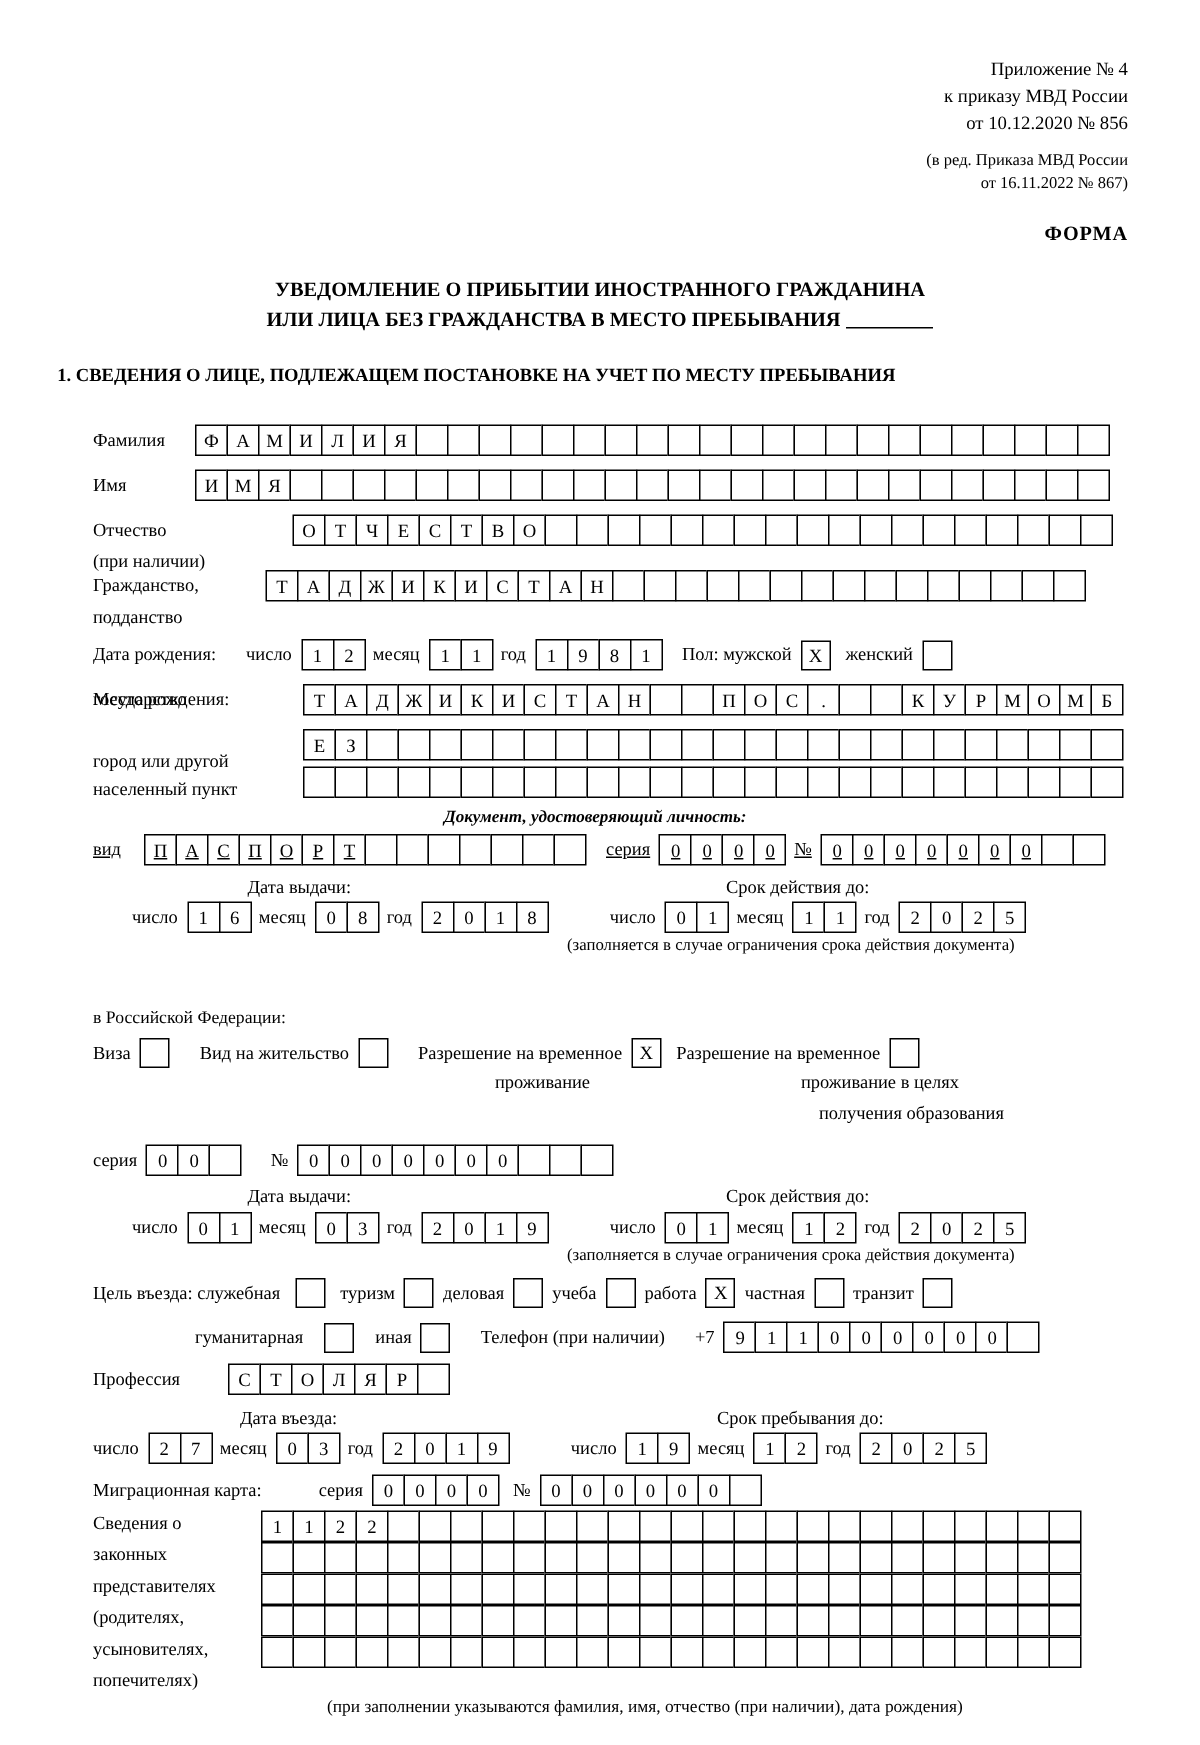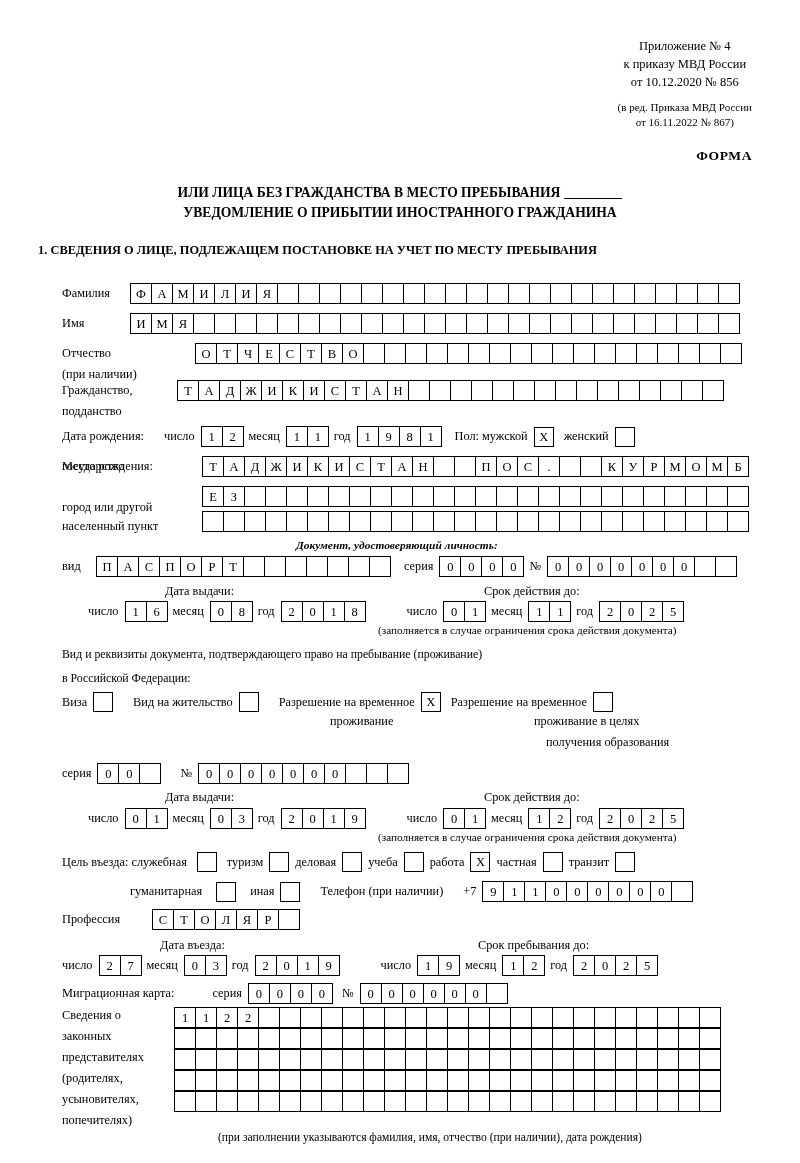--- a/index.html
+++ b/index.html
@@ -4,21 +4,21 @@
 <style>
   html,body{margin:0;padding:0;}
   body{
     width:800px;height:1163px;background:#fff;
     font-family:"Liberation Serif", serif;
     color:#000;position:relative;overflow:hidden;
   }
   .page{position:relative;width:800px;height:1163px;}
 
   
-  .hdr{position:absolute;top:38px;right:48px;text-align:center;font-size:12.5px;line-height:1.42;margin-left:15px;}
+  .hdr{position:absolute;top:38px;right:48px;text-align:right;font-size:12.5px;line-height:1.42;margin-left:15px;}
   .hdr .small{font-size:11px;margin-top:9px;line-height:1.35;}
   .forma{position:absolute;top:148px;right:48px;font-weight:bold;font-size:13.5px;letter-spacing:.6px;text-align:right;}
 
   .title{position:absolute;top:183px;left:0;width:800px;text-align:center;font-weight:bold;font-size:13.6px;line-height:1.45;}
   .title .ln2{display:inline-block;}
   .blank-line{display:inline-block;width:58px;border-bottom:1px solid #000;vertical-align:-2px;margin-left:4px;}
 
   .section1{position:absolute;top:243px;left:0;width:635px;text-align:center;font-weight:bold;font-size:12.4px;}
 
   
@@ -51,24 +51,24 @@
   <div class="hdr">
     <div>Приложение № 4</div>
     <div>к приказу МВД России</div>
     <div>от 10.12.2020 № 856</div>
     <div class="small">(в ред. Приказа МВД России</div>
     <div class="small" style="margin-top:0">от 16.11.2022 № 867)</div>
   </div>
   <div class="forma">ФОРМА</div>
 
   <div class="title">
+    <div>УВЕДОМЛЕНИЕ О ПРИБЫТИИ ИНОСТРАННОГО ГРАЖДАНИНА</div>
     <div>
       <span class="ln2">ИЛИ ЛИЦА БЕЗ ГРАЖДАНСТВА В МЕСТО ПРЕБЫВАНИЯ</span><span class="blank-line"></span>
     </div>
-    <div>УВЕДОМЛЕНИЕ О ПРИБЫТИИ ИНОСТРАННОГО ГРАЖДАНИНА</div>
   </div>
 
   <div class="section1">1. СВЕДЕНИЯ О ЛИЦЕ, ПОДЛЕЖАЩЕМ ПОСТАНОВКЕ НА УЧЕТ ПО МЕСТУ ПРЕБЫВАНИЯ</div>
 
   <div class="row" style="top:283px;left:62px;">
     <div class="lbl" style="width:68px;">Фамилия</div>
     <div class="boxes" id="surname-boxes">
         <div class="bx">Ф</div>
         <div class="bx">А</div>
         <div class="bx">М</div>
@@ -329,21 +329,21 @@
         <div class="bx"></div>
         <div class="bx"></div>
         <div class="bx"></div>
         <div class="bx"></div>
       </div>
   </div>
   <div class="lbl" style="position:absolute;top:519px;left:62px;">населенный пункт</div>
 
   <div class="lbl bold" style="position:absolute;top:539px;left:296px;font-size:11.4px;">Документ, удостоверяющий личность:</div>
 
-  <div class="row" style="top:556px;left:62px;">
+  <div class="row" style="top:556px;left:62px;text-decoration:underline;">
     <div class="lbl" style="width:34px;">вид</div>
     <div class="boxes" id="doc-kind">
         <div class="bx">П</div>
         <div class="bx">А</div>
         <div class="bx">С</div>
         <div class="bx">П</div>
         <div class="bx">О</div>
         <div class="bx">Р</div>
         <div class="bx">Т</div>
         <div class="bx"></div>
@@ -425,21 +425,20 @@
     <div class="boxes" id="dv-year">
         <div class="bx">2</div>
         <div class="bx">0</div>
         <div class="bx">2</div>
         <div class="bx">5</div>
       </div>
   </div>
 
   <div class="lbl sm" style="position:absolute;top:624px;left:378px;">(заполняется в случае ограничения срока действия документа)</div>
 
-  <div class="lbl" style="position:absolute;top:647px;left:62px;font-size:11.8px;">Вид и реквизиты документа, подтверждающего право на пребывание (проживание)</div>
   <div class="lbl" style="position:absolute;top:671px;left:62px;font-size:11.8px;">в Российской Федерации:</div>
 
   <div class="row" style="top:692px;left:62px;">
     <div class="lbl">Виза</div>
     <div class="sp6"></div>
     <div class="chk"></div>
     <div class="sp20"></div>
     <div class="lbl">Вид на жительство</div>
     <div class="sp6"></div>
     <div class="chk"></div>

